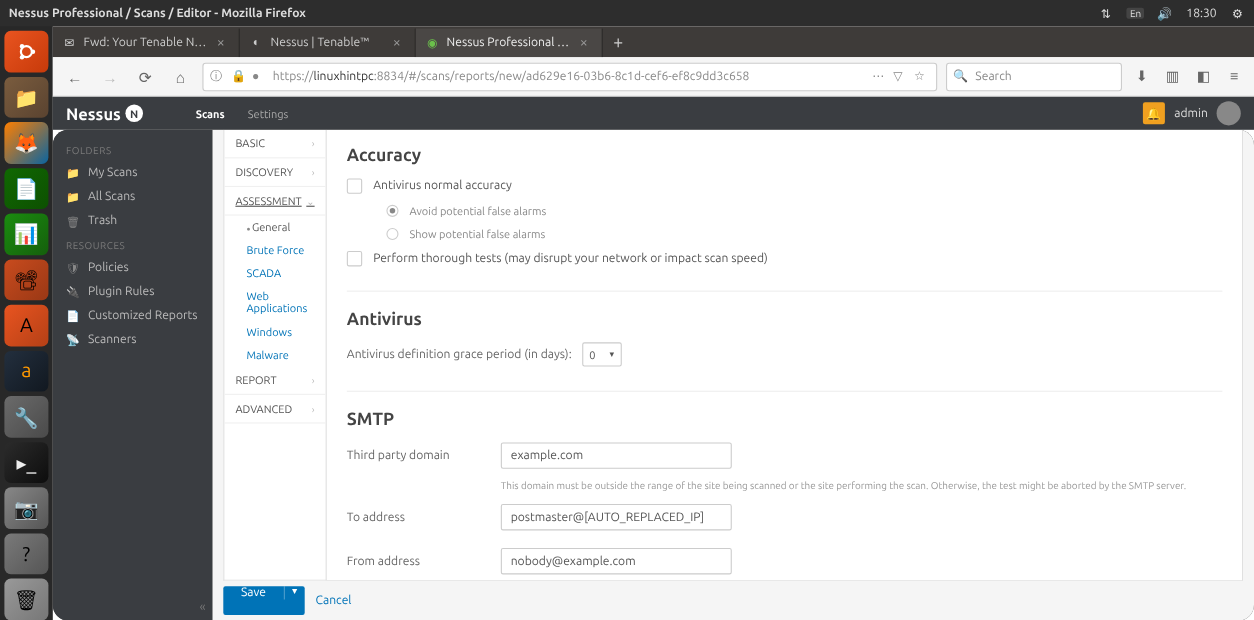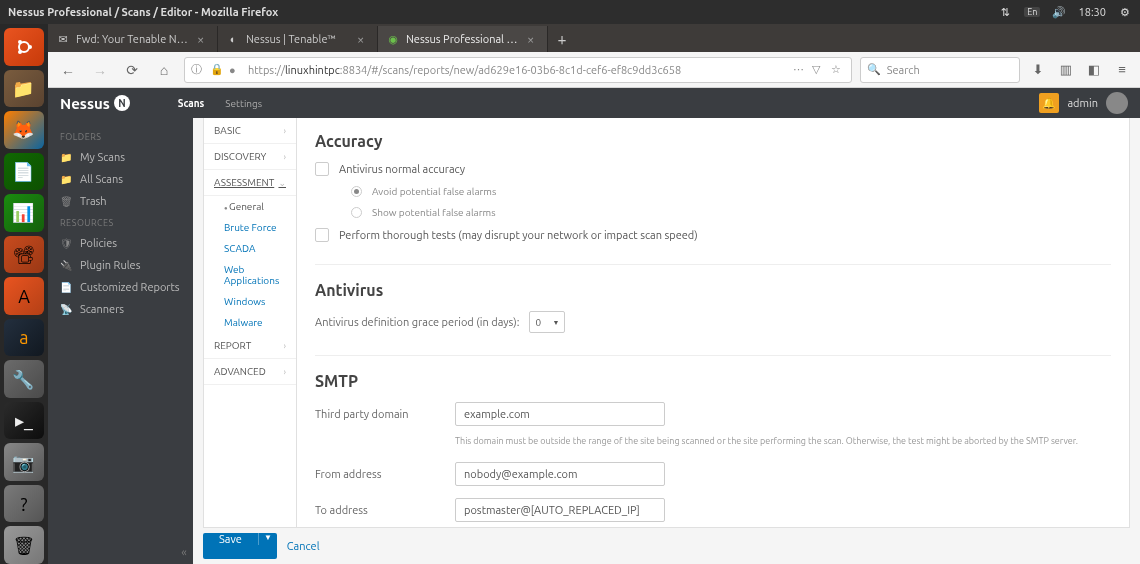--- a/index.html
+++ b/index.html
@@ -58,21 +58,21 @@
 .nessus-logo { font-size: 15px; font-weight: bold; display: flex; align-items: center; gap: 4px; }
 .nessus-logo-badge { width: 16px; height: 16px; border-radius: 50%; background: #fff; color: #3a3d41; display: inline-flex; align-items: center; justify-content: center; font-size: 10px; font-weight: bold; }
 .nessus-nav { display: flex; gap: 21px; margin-left: 48px; font-size: 10px; }
 .nessus-nav-item { color: #aaa; cursor: pointer; }
 .nessus-nav-item.active { color: #fff; font-weight: bold; }
 .nessus-user { margin-left: auto; display: flex; align-items: center; gap: 8px; font-size: 11px; color: #ddd; }
 .bell-badge { width: 20px; height: 20px; background: #f0a020; border-radius: 2px; display: flex; align-items: center; justify-content: center; font-size: 11px; color: #fff; }
 .user-avatar { width: 22px; height: 22px; border-radius: 50%; background: #888; }
 
 
-.nessus-body { flex: 1; display: flex; background: #404040; overflow: hidden; }
+.nessus-body { flex: 1; display: flex; background: #404040; overflow: hidden; border-radius: 14px; }
 
 
 .n-sidebar { width: 145px; background: #3a3d41; padding: 8px 0; font-size: 11px; color: #bbb; position: relative; }
 .n-section-title { color: #7a7a7a; font-size: 9px; letter-spacing: 0.5px; padding: 6px 12px 4px; }
 .n-side-item { padding: 5px 12px; display: flex; align-items: center; gap: 8px; color: #bbb; cursor: pointer; }
 .side-ico { width: 12px; font-size: 10px; color: #888; }
 .sidebar-collapse { position: absolute; bottom: 6px; right: 6px; color: #777; font-size: 12px; }
 
 
 .n-main-wrap { flex: 1; background: #f5f5f5; display: flex; flex-direction: column; overflow: hidden; }
@@ -310,27 +310,27 @@
             </div>
           </div>
           <hr class="divider">
           <div class="sc-section">
             <div class="sc-title">SMTP</div>
             <div class="sc-row">
               <span class="sc-label">Third party domain</span>
               <input class="sc-input" value="example.com" style="">
             </div>
             <div class="sc-hint" style="margin-left:140px">This domain must be outside the range of the site being scanned or the site performing the scan. Otherwise, the test might be aborted by the SMTP server.</div>
+            <div class="sc-row" style="margin-top:12px">
+              <span class="sc-label">To address</span>
+              <input class="sc-input" value="postmaster@[AUTO_REPLACED_IP]" style="">
+            </div>
             <div class="sc-row" style="margin-top:16px">
               <span class="sc-label">From address</span>
               <input class="sc-input" value="nobody@example.com" style="">
-            </div>
-            <div class="sc-row" style="margin-top:12px">
-              <span class="sc-label">To address</span>
-              <input class="sc-input" value="postmaster@[AUTO_REPLACED_IP]" style="">
             </div>
           </div>
         </div>
       </div>
 
       <div class="n-footer">
         <div class="btn-save">
           <span class="btn-save-main">Save</span>
           <span class="btn-save-drop">▼</span>
         </div>

